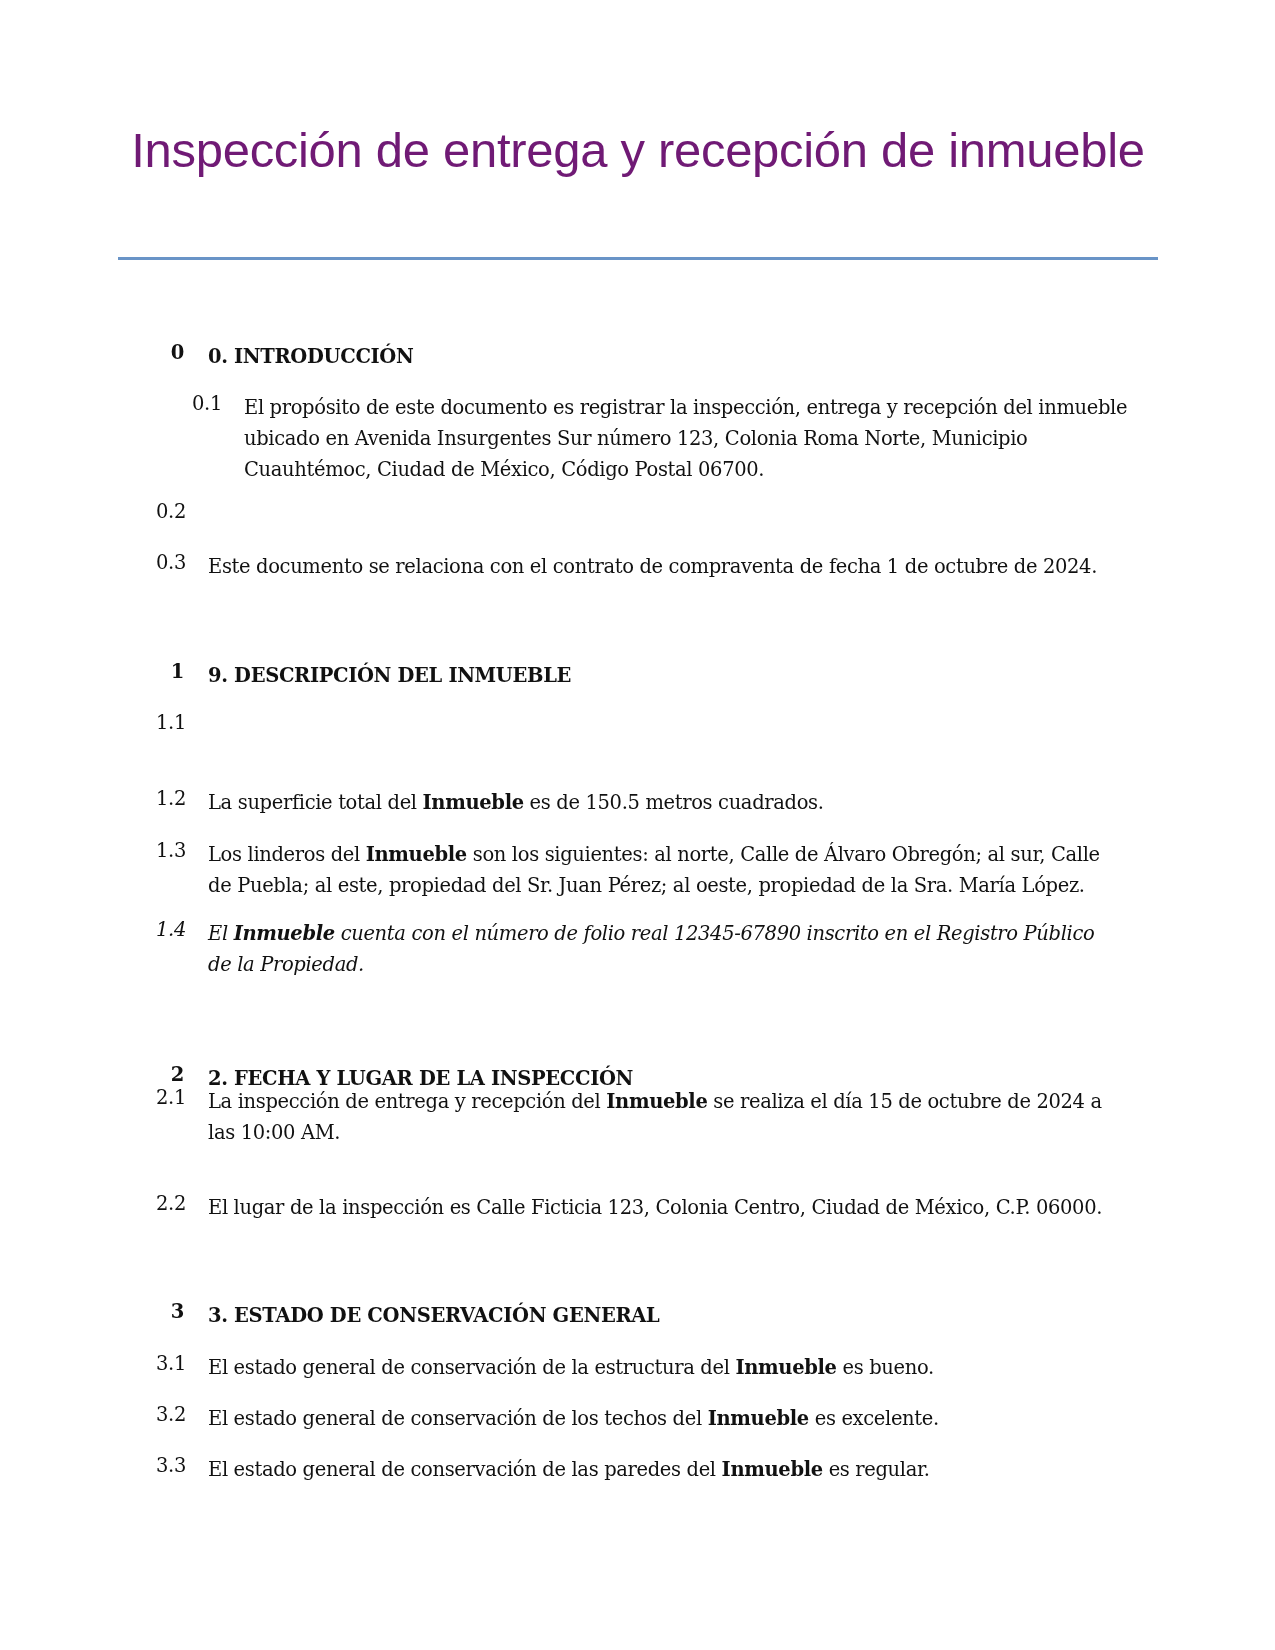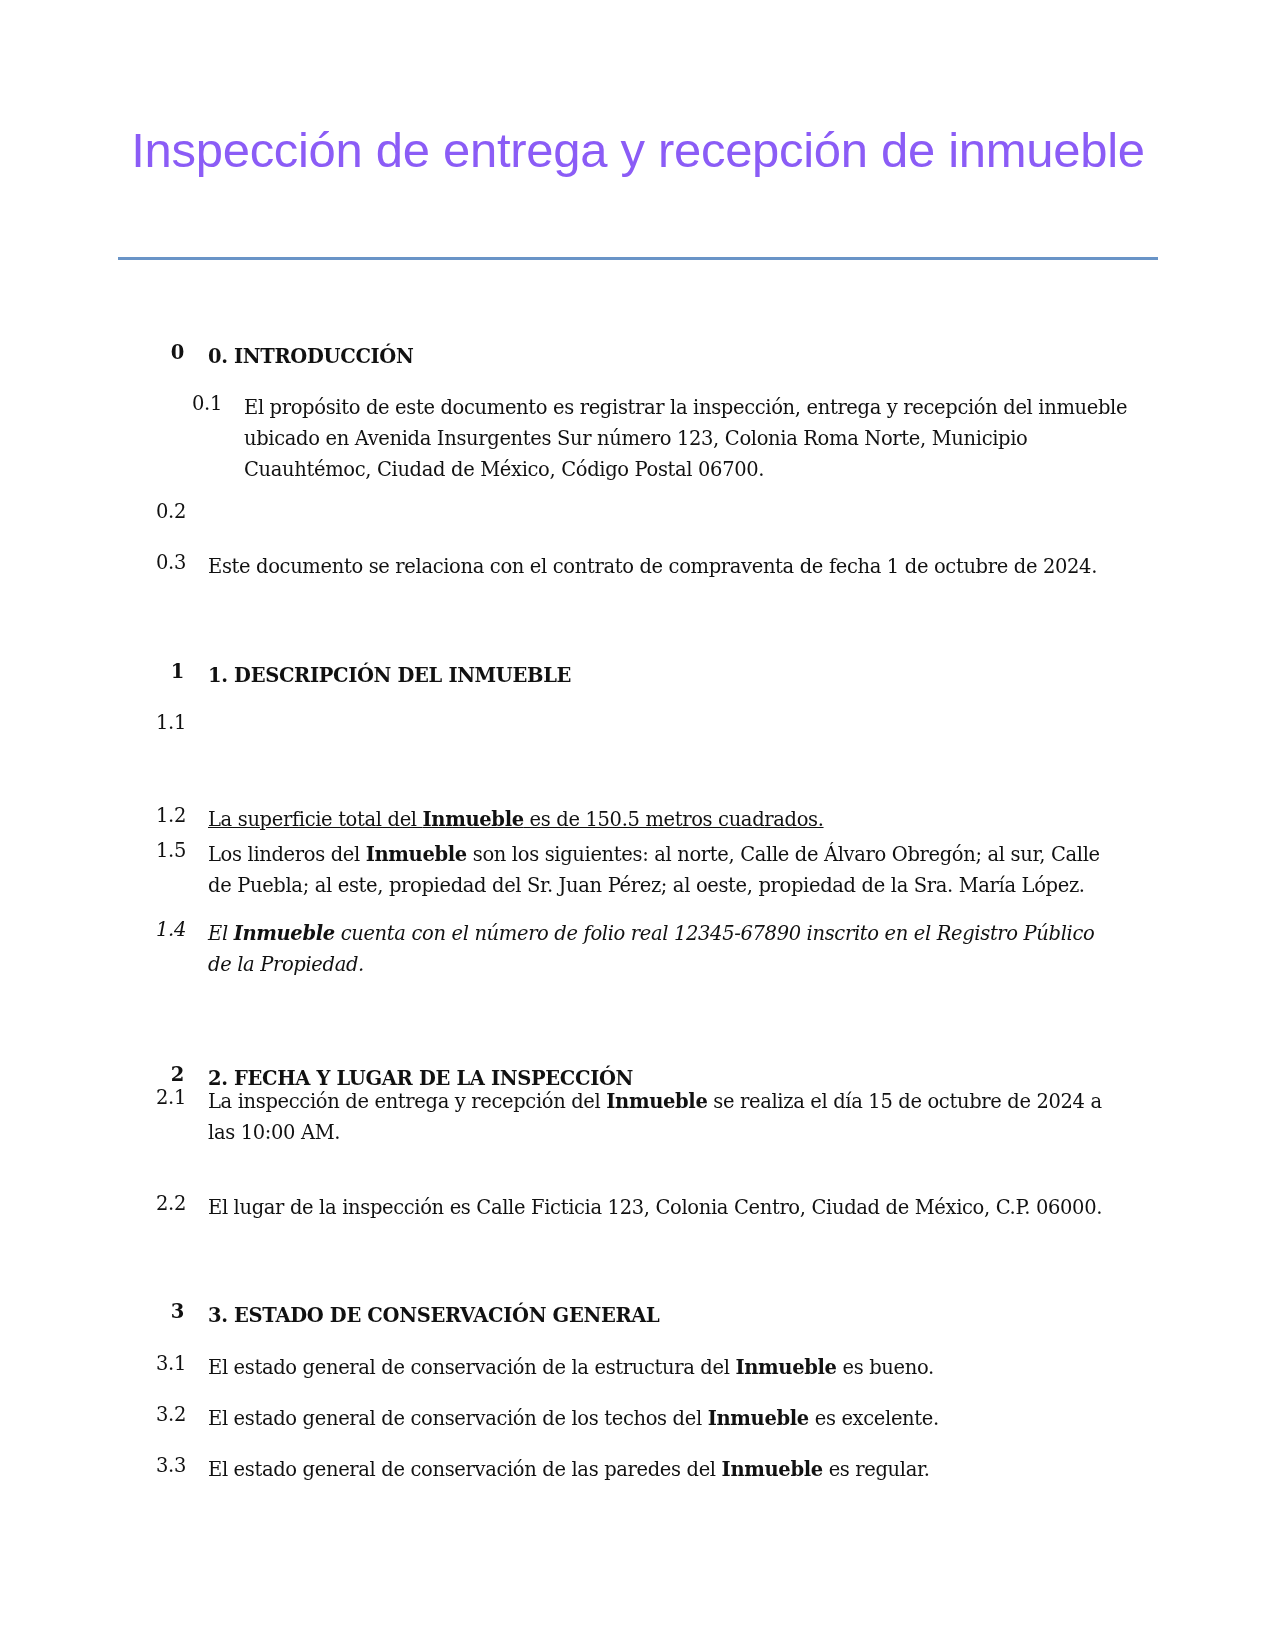--- a/index.html
+++ b/index.html
@@ -2,21 +2,21 @@
 <html><head>
   <meta charset="utf-8">
   <style>
     html, body { margin: 0; padding: 0; background: #ffffff; }
     body { width: 1275px; height: 1650px; position: relative; overflow: hidden; }
     .page { position: absolute; left: 0; top: 0; width: 1275px; height: 1650px; background: #fff; }
     .title {
       position: absolute; left: 118px; width: 1040px; top: 118px;
       text-align: center;
       font-family: "Liberation Sans", "DejaVu Sans", sans-serif;
-      font-size: 49px; line-height: 64px; color: #8b5cf6;
+      font-size: 49px; line-height: 64px; color: #701a75;
       letter-spacing: -0.3px;
     }
     .title-rule {
       position: absolute; left: 118px; width: 1040px; top: 257px; height: 3px;
       background: #4f81bd; opacity: 0.85;
     }
     .body-text {
       font-family: "DejaVu Serif", "Liberation Serif", serif;
       font-size: 19.5px; color: #111; letter-spacing: -0.35px;
     }
@@ -59,37 +59,37 @@
   <div class="section body-text" style="top:551px;">
     <div class="row">
         <span class="num">0.3</span>
       <div class="txt"><span>Este documento se relaciona con el contrato de compraventa de fecha 1 de octubre de 2024.</span></div>
       </div>
   </div>
 
   <div class="section body-text" style="top:660px;">
     <div class="row heading">
       <span class="num">1</span>
-      <div class="txt">1. DESCRIPCIÓN DEL INMUEBLE</div>
+      <div class="txt">9. DESCRIPCIÓN DEL INMUEBLE</div>
     </div>
   </div>
   <div class="section body-text" style="top:711px;">
     <div class="row">
         <span class="num">1.1</span>
       </div>
   </div>
-  <div class="section body-text" style="top:804px;text-decoration:underline;">
+  <div class="section body-text" style="top:787px;">
     <div class="row">
         <span class="num">1.2</span>
       <div class="txt"><span>La superficie total del </span><b>Inmueble</b><span> es de 150.5 metros cuadrados.</span></div>
       </div>
   </div>
   <div class="section body-text" style="top:839px;">
     <div class="row">
-        <span class="num">1.5</span>
+        <span class="num">1.3</span>
       <div class="txt"><span>Los linderos del </span><b>Inmueble</b><span> son los siguientes: al norte, Calle de Álvaro Obregón; al sur, Calle de Puebla; al este, propiedad del Sr. Juan Pérez; al oeste, propiedad de la Sra. María López.</span></div>
       </div>
   </div>
   <div class="section body-text" style="top:918px;font-style:italic;">
     <div class="row">
         <span class="num">1.4</span>
       <div class="txt"><span>El </span><b>Inmueble</b><span> cuenta con el número de folio real 12345-67890 inscrito en el Registro Público de la Propiedad.</span></div>
       </div>
   </div>
 

